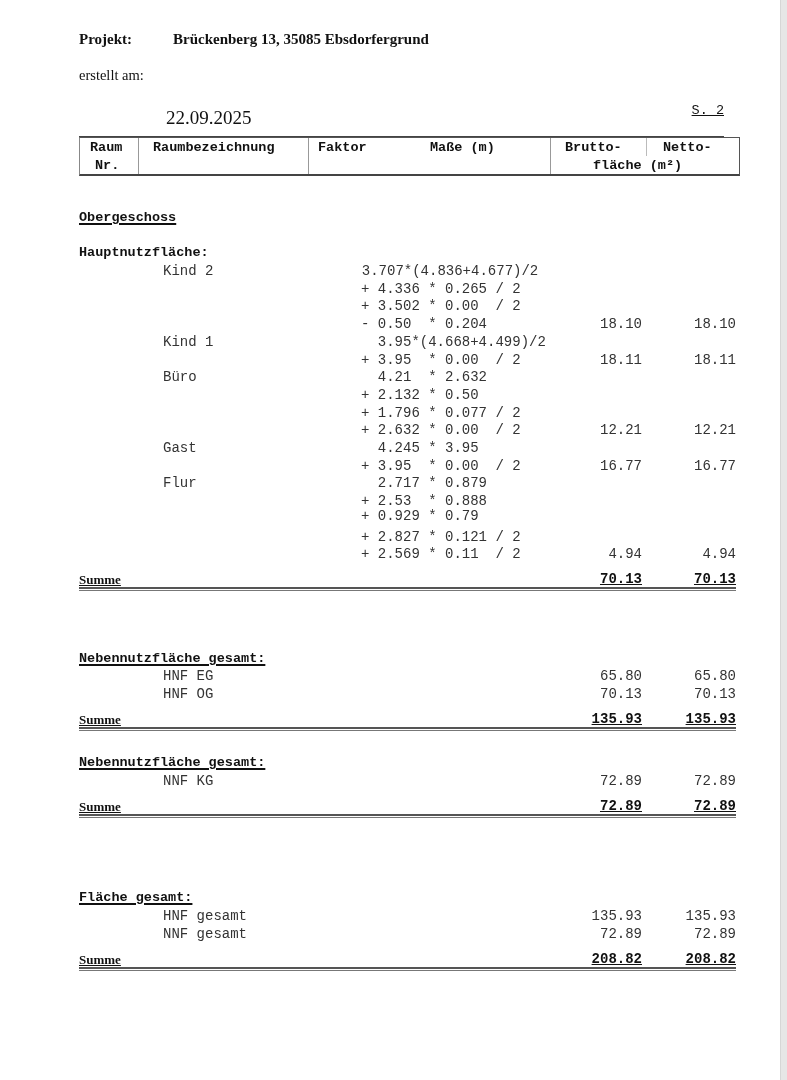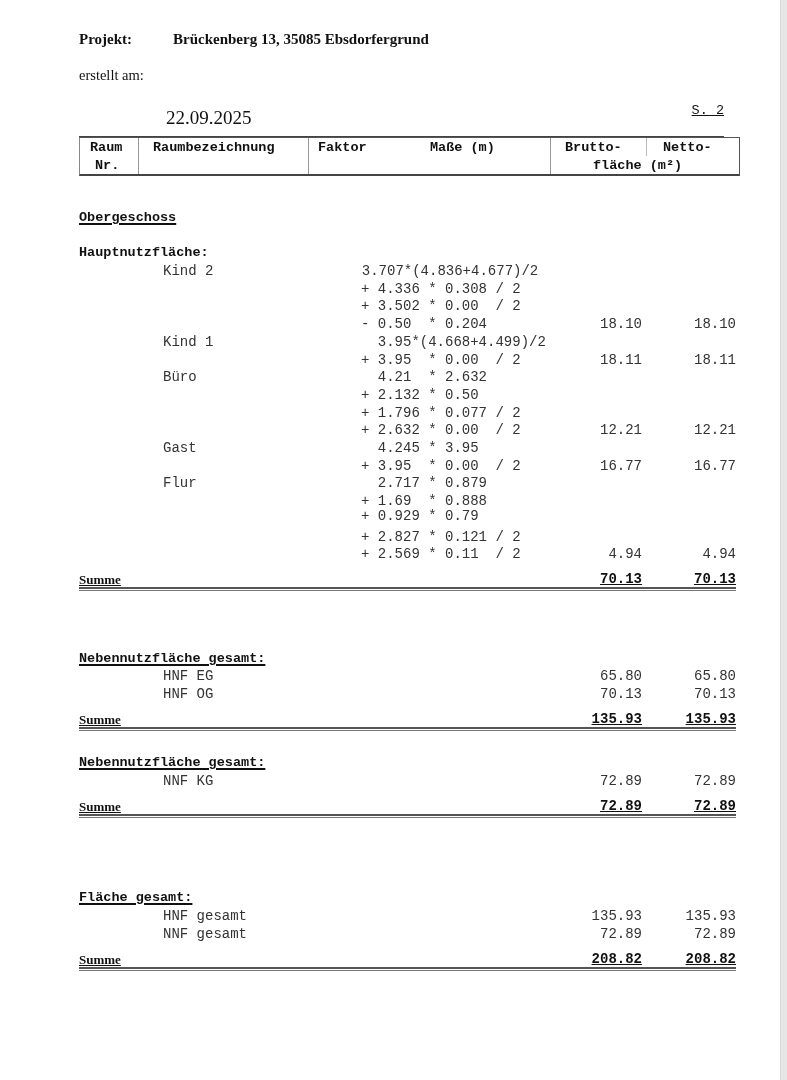--- a/index.html
+++ b/index.html
@@ -64,21 +64,21 @@
 
 <div class="abs mono heading ul" style="left:79px; top:210px">Obergeschoss</div>
 <div class="abs mono heading" style="left:79px; top:245px">Hauptnutzfläche:</div>
 
 <div id="og-rows">
     <div class="abs mono row " style="left: 163px; top: 263px;">Kind 2</div>
     <div class="abs mono row " style="left: 345px; top: 263px;">  3.707*(4.836+4.677)/2</div>
     <div class="abs mono row num" style="left: 572px; top: 263px;"></div>
     <div class="abs mono row num" style="left: 666px; top: 263px;"></div>
     <div class="abs mono row " style="left: 163px; top: 280.7px;"></div>
-    <div class="abs mono row " style="left: 361px; top: 280.7px;">+ 4.336 * 0.308 / 2</div>
+    <div class="abs mono row " style="left: 361px; top: 280.7px;">+ 4.336 * 0.265 / 2</div>
     <div class="abs mono row num" style="left: 572px; top: 280.7px;"></div>
     <div class="abs mono row num" style="left: 666px; top: 280.7px;"></div>
     <div class="abs mono row " style="left: 163px; top: 298.4px;"></div>
     <div class="abs mono row " style="left: 361px; top: 298.4px;">+ 3.502 * 0.00  / 2</div>
     <div class="abs mono row num" style="left: 572px; top: 298.4px;"></div>
     <div class="abs mono row num" style="left: 666px; top: 298.4px;"></div>
     <div class="abs mono row " style="left: 163px; top: 316.1px;"></div>
     <div class="abs mono row " style="left: 361px; top: 316.1px;">- 0.50  * 0.204</div>
     <div class="abs mono row num" style="left: 572px; top: 316.1px;">18.10</div>
     <div class="abs mono row num" style="left: 666px; top: 316.1px;">18.10</div>
@@ -112,21 +112,21 @@
     <div class="abs mono row num" style="left: 666px; top: 440px;"></div>
     <div class="abs mono row " style="left: 163px; top: 457.7px;"></div>
     <div class="abs mono row " style="left: 361px; top: 457.7px;">+ 3.95  * 0.00  / 2</div>
     <div class="abs mono row num" style="left: 572px; top: 457.7px;">16.77</div>
     <div class="abs mono row num" style="left: 666px; top: 457.7px;">16.77</div>
     <div class="abs mono row " style="left: 163px; top: 475.4px;">Flur</div>
     <div class="abs mono row " style="left: 361px; top: 475.4px;">  2.717 * 0.879</div>
     <div class="abs mono row num" style="left: 572px; top: 475.4px;"></div>
     <div class="abs mono row num" style="left: 666px; top: 475.4px;"></div>
     <div class="abs mono row " style="left: 163px; top: 493.1px;"></div>
-    <div class="abs mono row " style="left: 361px; top: 493.1px;">+ 1.69  * 0.888</div>
+    <div class="abs mono row " style="left: 361px; top: 493.1px;">+ 2.53  * 0.888</div>
     <div class="abs mono row num" style="left: 572px; top: 493.1px;"></div>
     <div class="abs mono row num" style="left: 666px; top: 493.1px;"></div>
     <div class="abs mono row " style="left: 163px; top: 510.8px;"></div>
     <div class="abs mono row " style="left: 361px; top: 508px;">+ 0.929 * 0.79</div>
     <div class="abs mono row num" style="left: 572px; top: 510.8px;"></div>
     <div class="abs mono row num" style="left: 666px; top: 510.8px;"></div>
     <div class="abs mono row " style="left: 163px; top: 528.5px;"></div>
     <div class="abs mono row " style="left: 361px; top: 529px;">+ 2.827 * 0.121 / 2</div>
     <div class="abs mono row num" style="left: 572px; top: 528.5px;"></div>
     <div class="abs mono row num" style="left: 666px; top: 528.5px;"></div>

